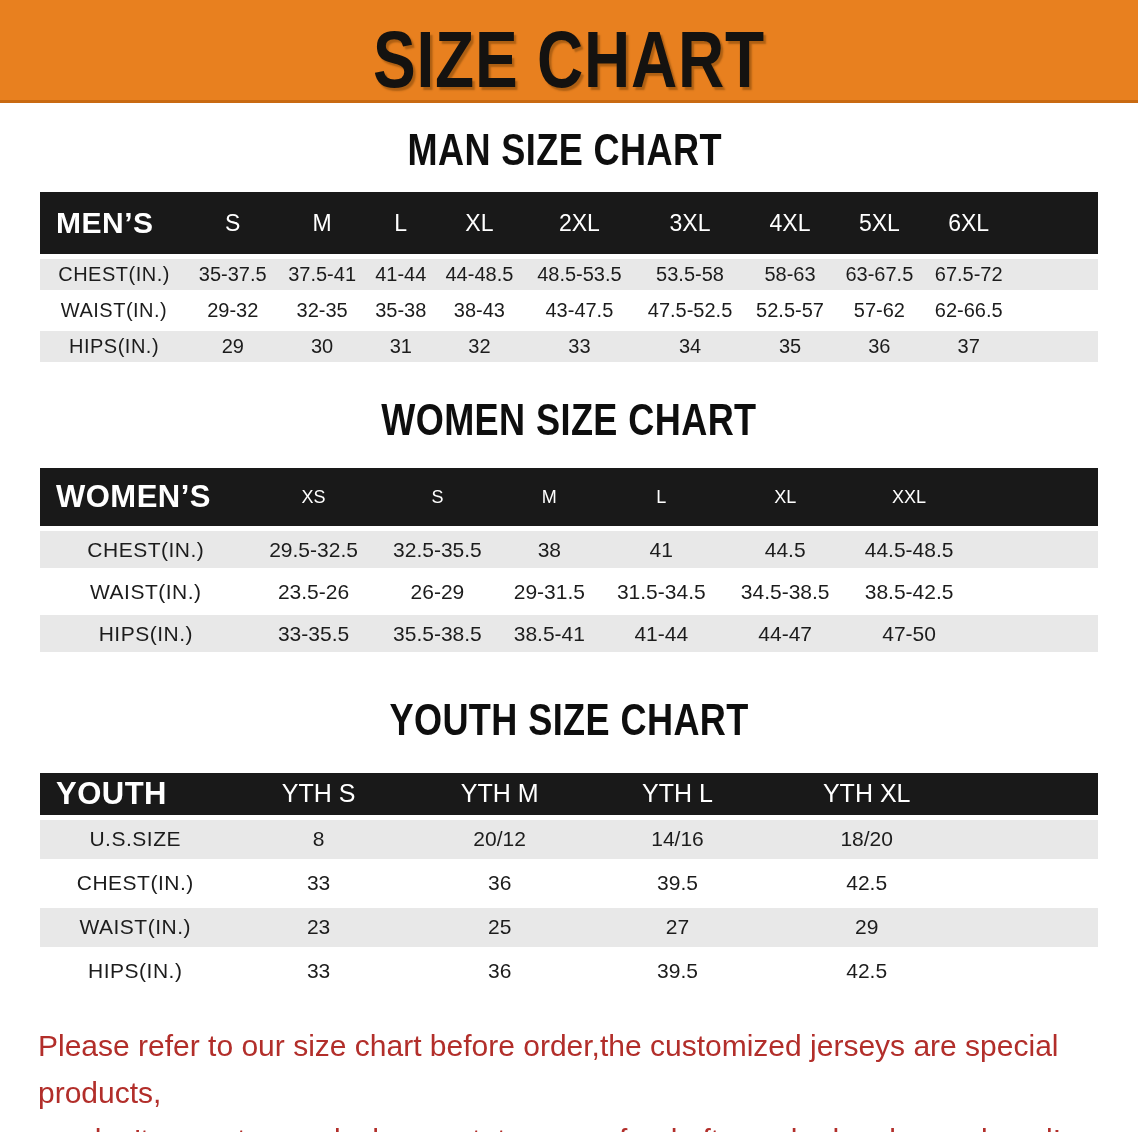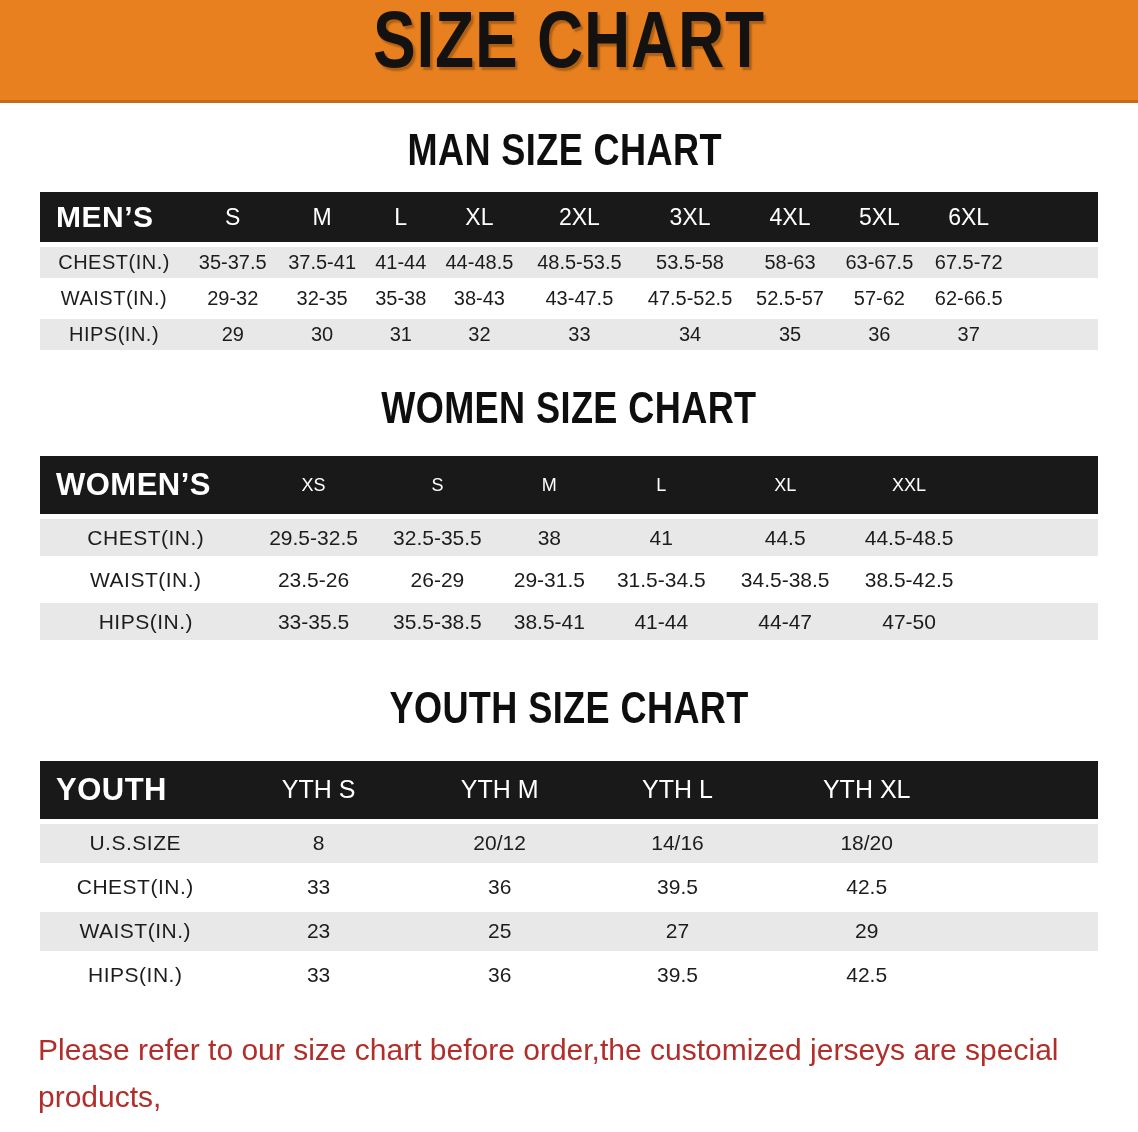--- a/index.html
+++ b/index.html
@@ -19,21 +19,21 @@
     font-family: "Liberation Sans", sans-serif;
     overflow: hidden;
   }
 
   
   .banner {
     height: 103px;
     background: var(--banner-bg);
     border-bottom: 3px solid var(--banner-edge);
     display: flex;
-    align-items: flex-start;
+    align-items: flex-end;
     justify-content: center;
   }
   .banner-title {
     display: inline-block;
     font-size: 80px;
     font-weight: bold;
     color: #141210;
     line-height: 1;
     letter-spacing: 1px;
     transform: scaleX(0.80);
@@ -86,33 +86,33 @@
     color: var(--ink);
     white-space: nowrap;
   }
   tbody tr:nth-child(odd)  td { background: var(--row-stripe); }
   tbody tr:nth-child(even) td { background: #ffffff; }
   td.row-label { letter-spacing: 0.5px; }
 
   
   .sec-men   col.c-label { width: 14%; }
   .sec-men   col.c-fill  { width: 8%;  }
-  .sec-men   thead th    { height: 50px; font-size: 23px; }
+  .sec-men   thead th    { height: 62px; font-size: 23px; }
   .sec-men   th.tbl-label{ font-size: 30px; }
   .sec-men   tbody td    { height: 31px; font-size: 20px; }
 
   .sec-women col.c-label { width: 20%; }
   .sec-women col.c-fill  { width: 12%; }
   .sec-women thead th    { height: 58px; font-size: 18px; }
   .sec-women th.tbl-label{ font-size: 31px; }
   .sec-women tbody td    { height: 37px; font-size: 21px; }
 
   .sec-youth col.c-label { width: 18%; }
   .sec-youth col.c-fill  { width: 12%; }
-  .sec-youth thead th    { height: 58px; font-size: 25px; }
+  .sec-youth thead th    { height: 42px; font-size: 25px; }
   .sec-youth th.tbl-label{ font-size: 31px; }
   .sec-youth tbody td    { height: 39px; font-size: 21px; }
 
   
   .disclaimer {
     margin: 26px 0 0 38px;
     color: var(--footer-text);
     font-size: 30px;
     line-height: 47px;
   }

